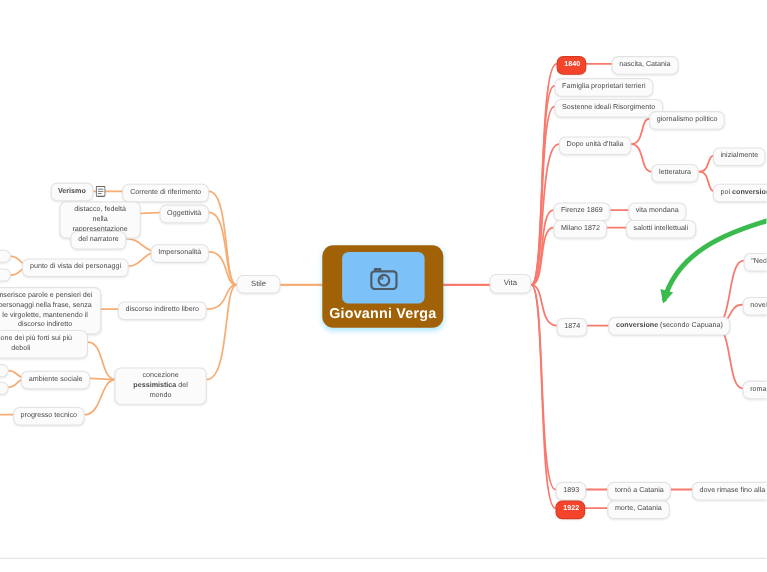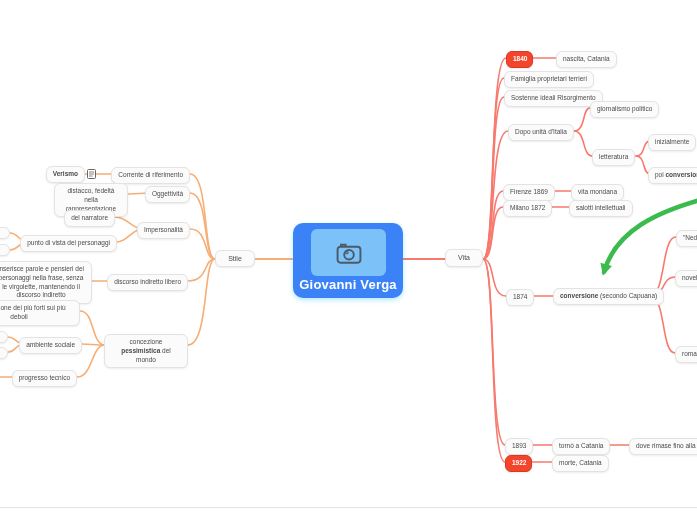--- a/index.html
+++ b/index.html
@@ -35,21 +35,21 @@
   }
   .node b{font-weight:bold;}
   .stub{width:40px;height:12px;}
   .hub{
     display:flex;align-items:center;justify-content:center;
     font-size:7px;height:18px;
   }
   #center-node{
     position:absolute;left:293px;top:223px;width:110px;height:75px;
     z-index:3;
-    background:#3b82f6;
+    background:#a16207;
     border-radius:10px;
     box-shadow:0 2px 5px rgba(30,188,245,0.35);
   }
   #center-image{
     position:absolute;left:18px;top:6px;width:75px;height:47px;
     background:#7cc1f8;border-radius:6px;
     display:flex;align-items:center;justify-content:center;
   }
   #center-title{
     position:absolute;left:0;right:0;bottom:6px;

